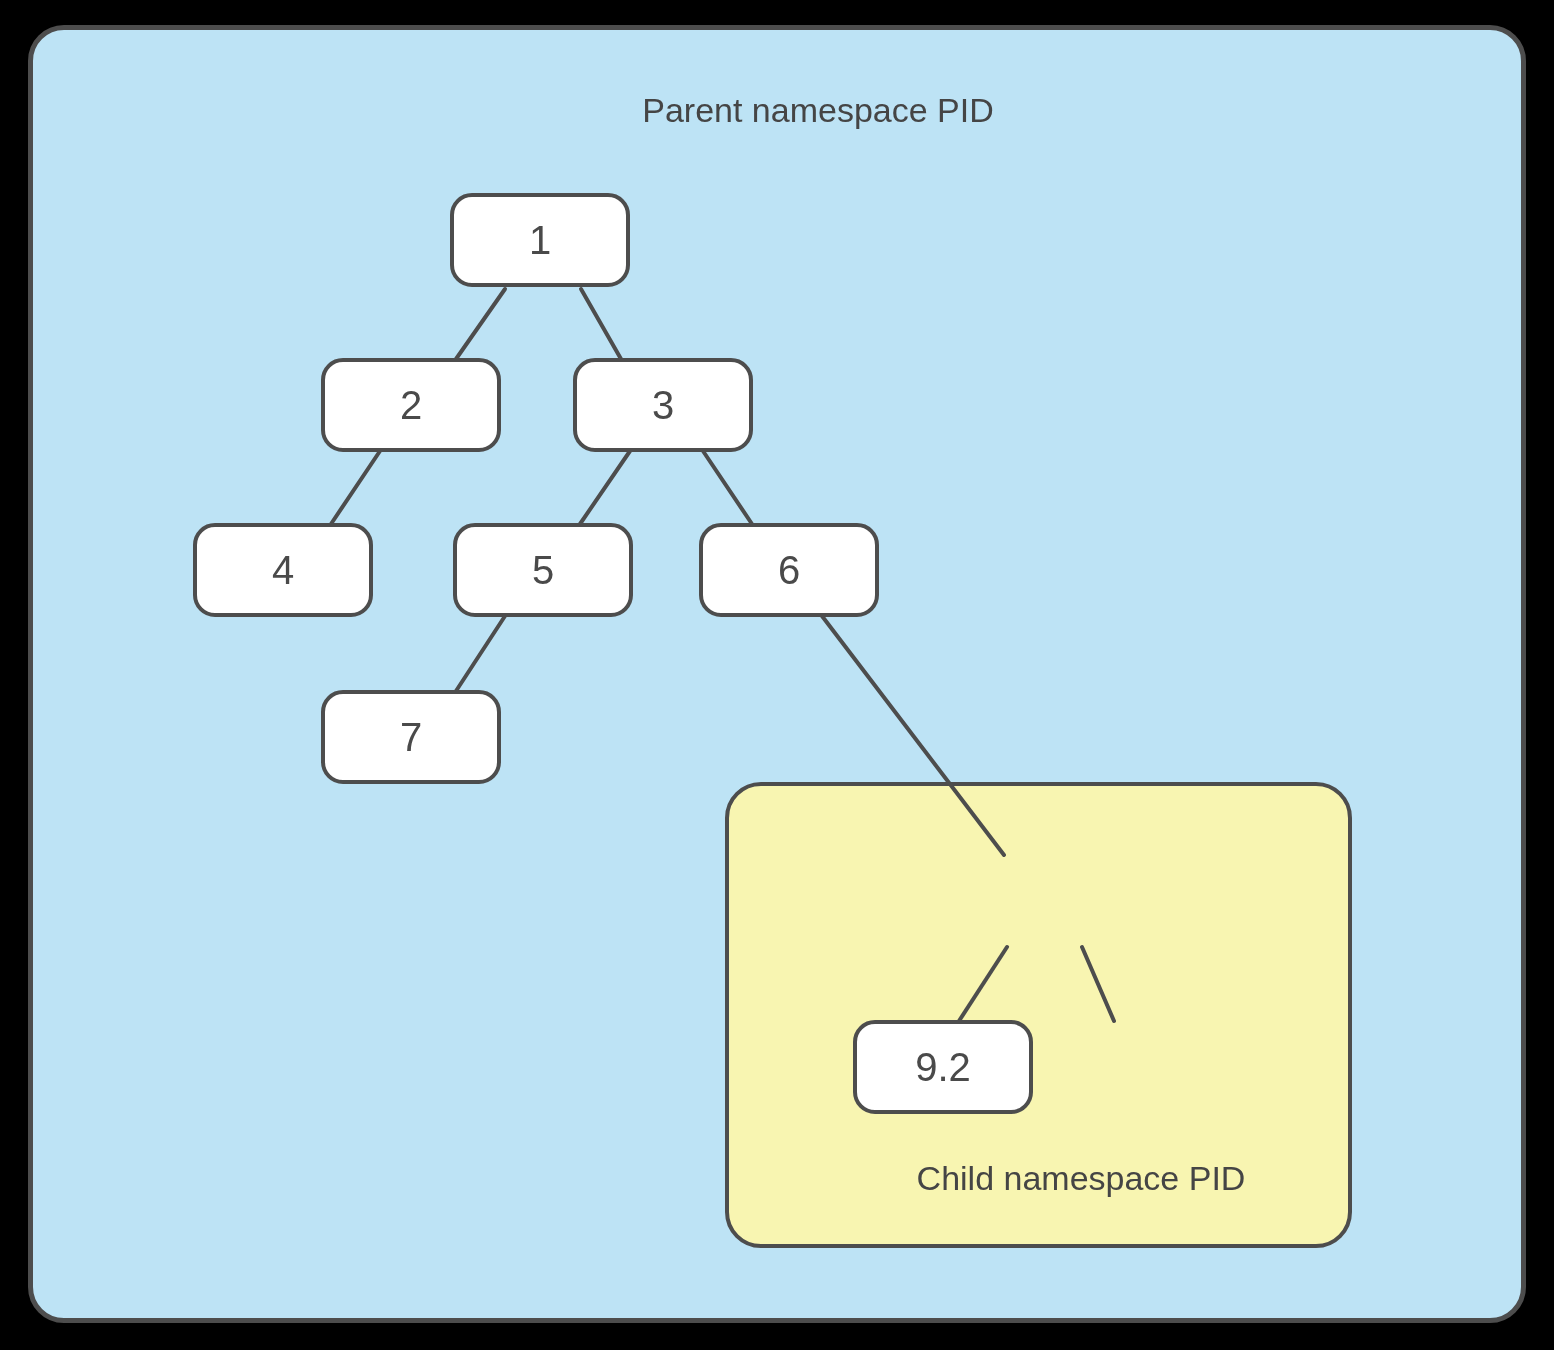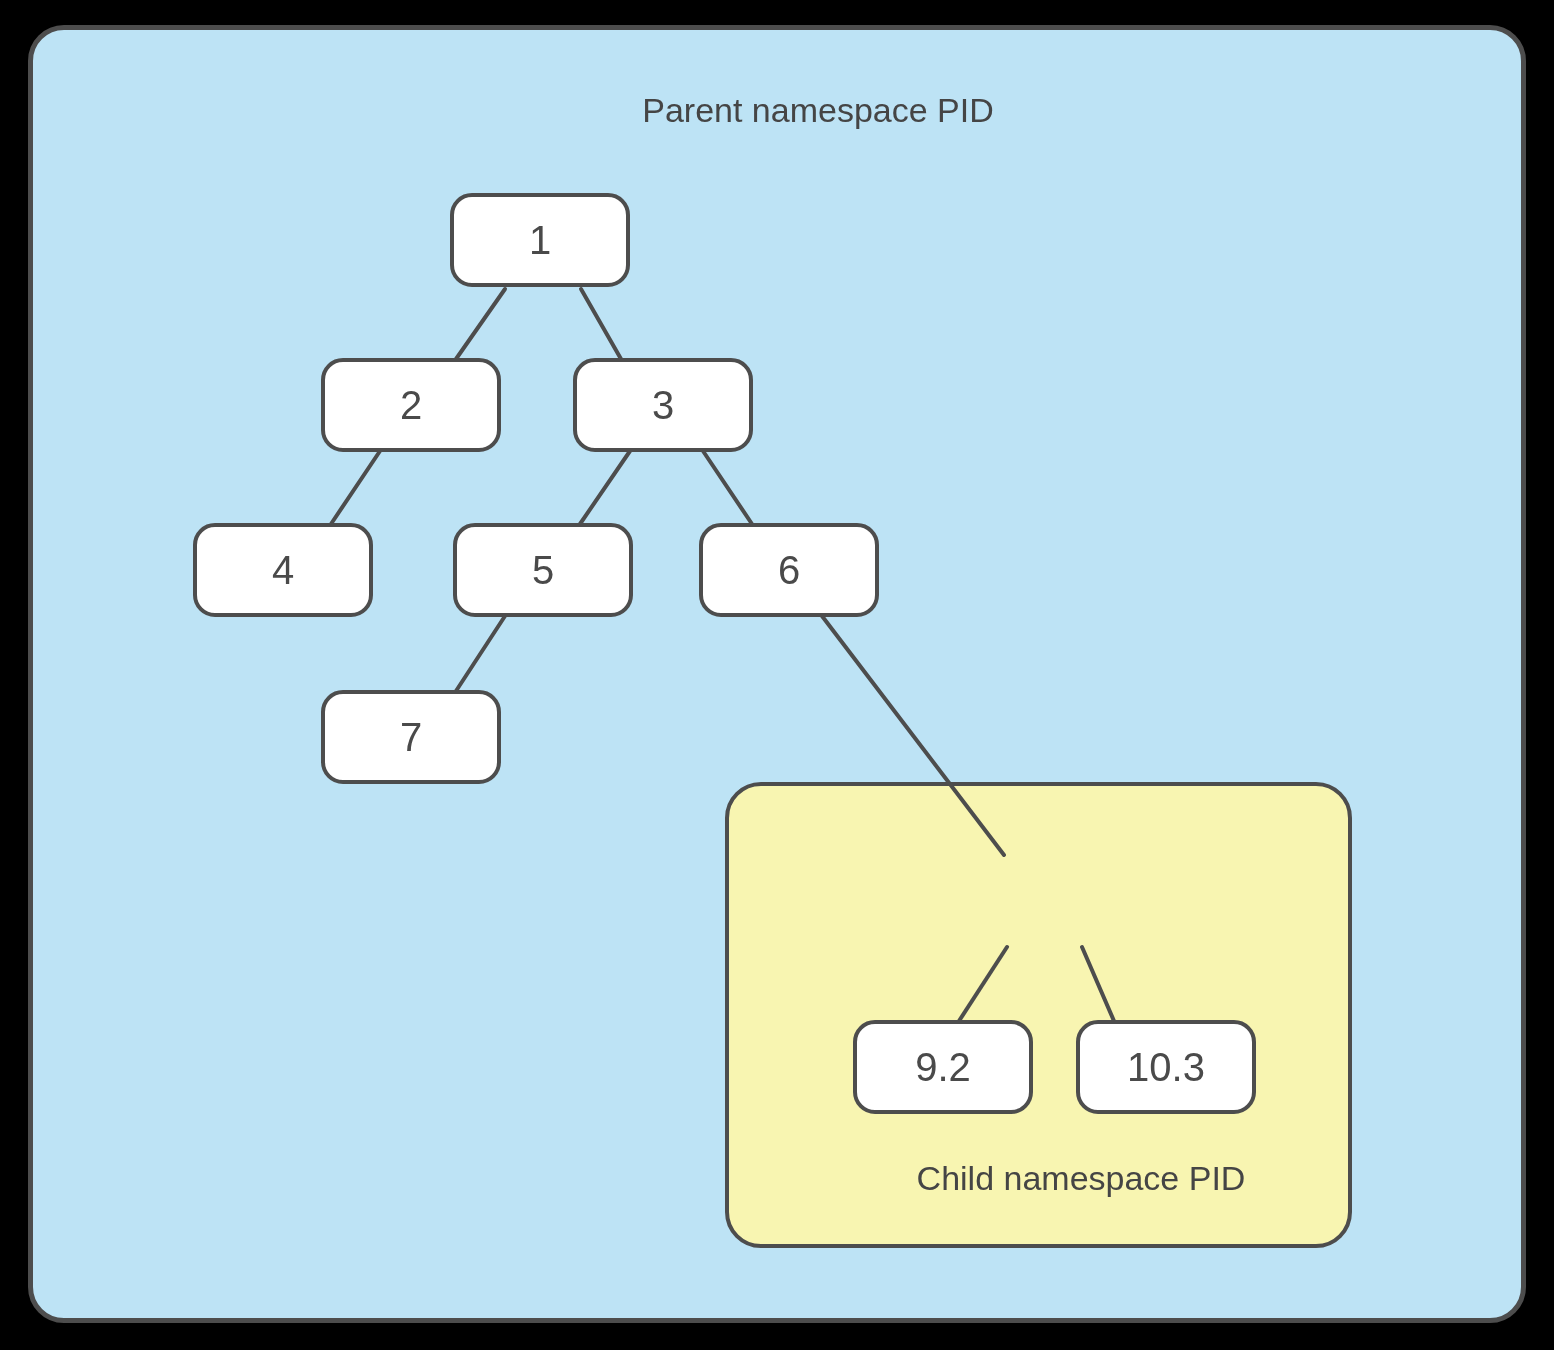--- a/index.html
+++ b/index.html
@@ -117,15 +117,14 @@
   </svg>
 
   <div class="node n1">1</div>
   <div class="node n2">2</div>
   <div class="node n3">3</div>
   <div class="node n4">4</div>
   <div class="node n5">5</div>
   <div class="node n6">6</div>
   <div class="node n7">7</div>
   <div class="node n9">9.2</div>
-  <div class="node n10">10.3</div>
 
 </div>
 
 </body></html>

